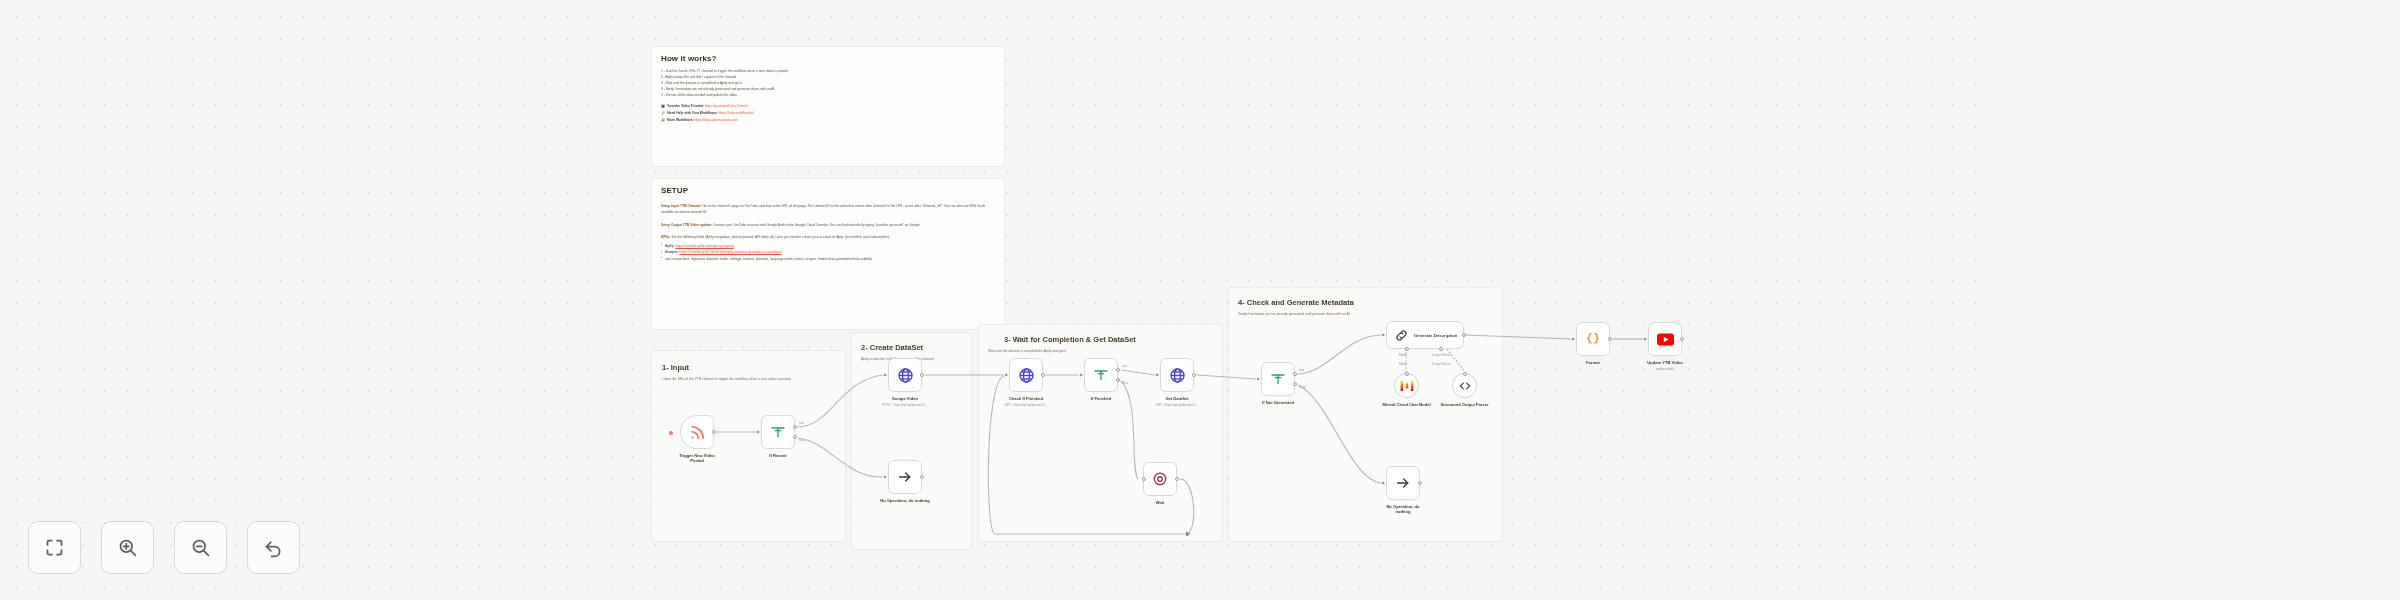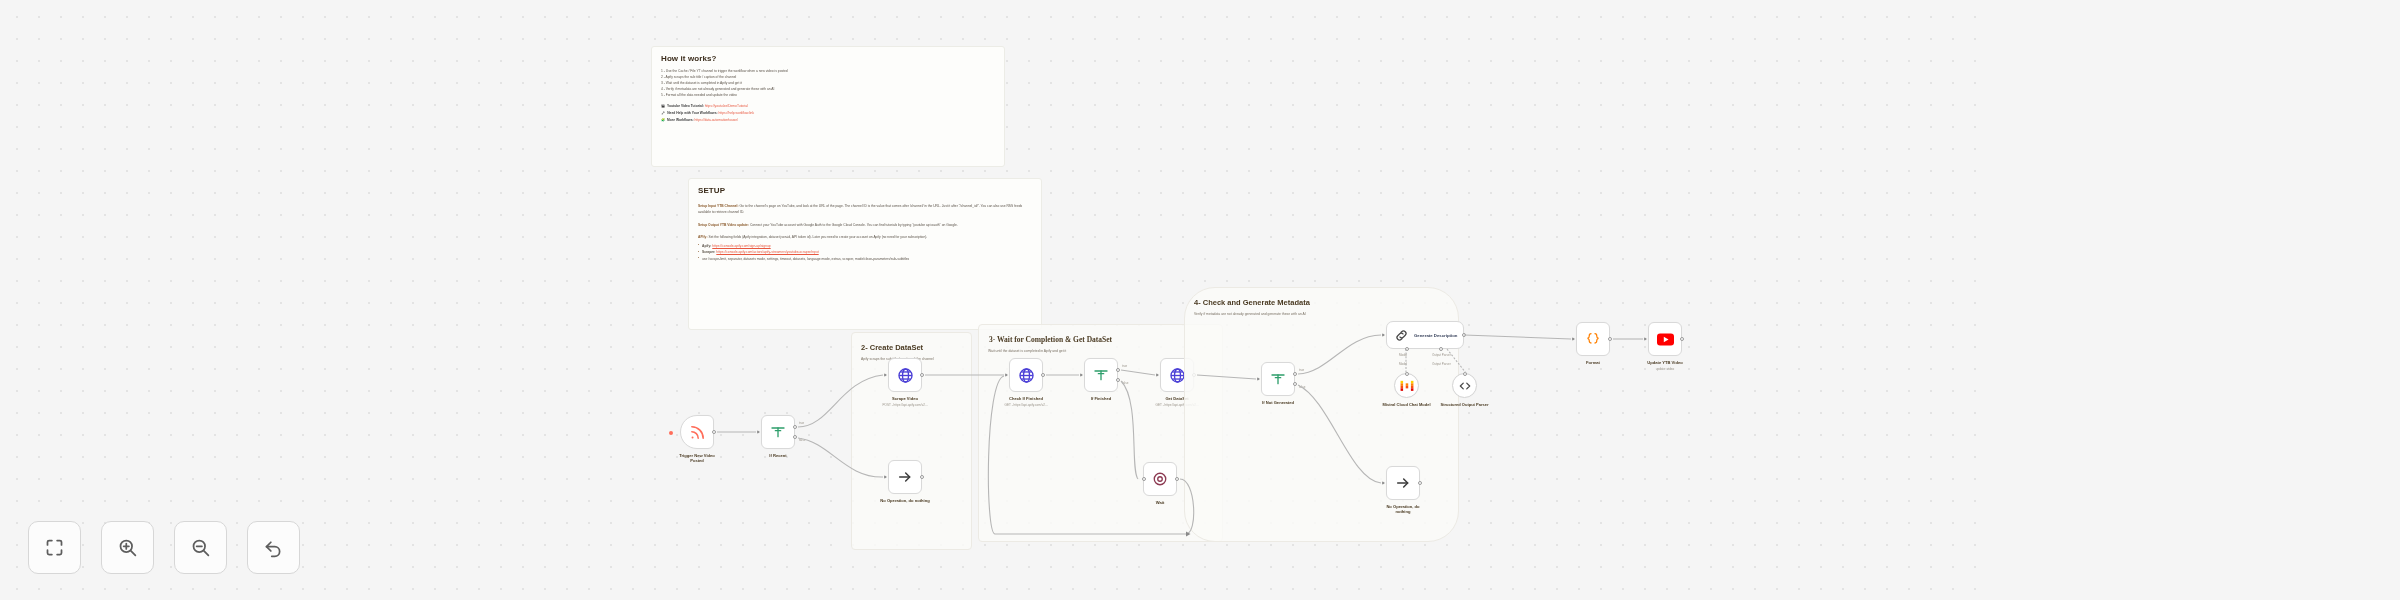--- a/index.html
+++ b/index.html
@@ -226,21 +226,21 @@
         <span class="em">🗝</span><b>Need Help with Your Workflows:</b>
         <a href="#">https://help.workflow.link</a>
       </div>
       <div class="lk">
         <span class="em">🧩</span><b>More Workflows:</b>
         <a href="#">https://data.automationhouse/</a>
       </div>
     </div>
   </div>
 
-  <div class="sticky" style="left:651px; top:178px; width:354px; height:152px;margin-left:37px;">
+  <div class="sticky" style="left:651px; top:178px; width:354px; height:152px;">
     <h2 style="margin-bottom:8px;">SETUP</h2>
     <p class="para">
       <b>Setup Input YTB Channel:</b>
       <span>Go to the channel's page on YouTube, and look at the URL of the page. The channel ID is the value that comes after /channel/ in the URL. Just it after "/channel_id/". You can also use RSS feeds available to retrieve channel ID.</span>
     </p>
     <p class="para">
       <b>Setup Output YTB Video update:</b>
       <span>Connect your YouTube account with Google Auth to the Google Cloud Console. You can find tutorials by typing "youtube api oauth" on Google.</span>
     </p>
     <p class="para" style="margin-bottom:2px;">
@@ -255,20 +255,24 @@
       <li>
         <b>Scraper:</b>
         <a href="#">https://console.apify.com/actors/apify-streamers/youtube-scraper/input</a>
       </li>
       <li>
         <span>use /scrape-limit, separator, datasets mode, settings, timeout, datasets, language mode, extras, scraper, mode/clean-parameters/sub-subtitles</span>
       </li>
     </ul>
   </div>
 
+  <div class="section" style="left:651px; top:350px; width:195px; height:192px;">
+    <div class="s-title" style="left:10px; top:12px;">1- Input</div>
+    <div class="s-sub" style="left:10px; top:26px; width:170px;">Listen the URL of the YTB channel to trigger the workflow when a new video is posted</div>
+  </div>
 
   <div class="node trigger" style="left:680px; top:415px;">
     <div class="start-dot" style="left:-12px; top:15px;"></div>
     <span class="ico">
       <svg width="17" height="17" viewBox="0 0 24 24" fill="none" stroke="#ff6d5a" stroke-width="2.2" stroke-linecap="round">
         <path d="M4 11a9 9 0 0 1 9 9"></path>
           <path d="M4 4a16 16 0 0 1 16 16"></path>
           <circle cx="5" cy="19" r="1.4" fill="#ff6d5a" stroke="none"></circle>
       </svg>
     </span>
@@ -319,21 +323,21 @@
       <svg width="16" height="16" viewBox="0 0 24 24" fill="none" stroke="#3b3b3b" stroke-width="2.2" stroke-linecap="round" stroke-linejoin="round">
         <path d="M4 12h15"></path>
           <path d="M13 6l6 6-6 6"></path>
       </svg>
     </span>
     <div class="port r"></div>
     <div class="lbl">No Operation, do nothing</div>
   </div>
 
   <div class="section" style="left:978px; top:324px; width:245px; height:218px;">
-    <div class="s-title" style="left:10px; top:10px;font-family:Liberation Serif, serif;">3- Wait for Completion &amp; Get DataSet</div>
+    <div class="s-title" style="left:25px; top:10px;">3- Wait for Completion &amp; Get DataSet</div>
     <div class="s-sub" style="left:9px; top:24px; width:220px;">Wait until the dataset is completed in Apify and get it</div>
   </div>
 
   <div class="node" style="left:1009px; top:358px;">
     <div class="port arrow"></div>
     <span class="ico">
       <svg width="17" height="17" viewBox="0 0 24 24" fill="none" stroke="#4b3fd6" stroke-width="1.9">
         <circle cx="12" cy="12" r="9.2"></circle>
           <ellipse cx="12" cy="12" rx="4.2" ry="9.2"></ellipse>
           <path d="M3 12h18"></path>
@@ -383,21 +387,21 @@
     <span class="ico">
       <svg width="16" height="16" viewBox="0 0 24 24" fill="none" stroke="#8c3a52" stroke-width="2">
         <circle cx="12" cy="12" r="8.6"></circle>
           <circle cx="12" cy="12" r="3.4"></circle>
       </svg>
     </span>
     <div class="port r"></div>
     <div class="lbl">Wait</div>
   </div>
 
-  <div class="section" style="left:1184px; top:287px; width:275px; height:255px;border-radius:31px;">
+  <div class="section" style="left:1228px; top:287px; width:275px; height:255px;">
     <div class="s-title" style="left:9px; top:10px;">4- Check and Generate Metadata</div>
     <div class="s-sub" style="left:9px; top:24px; width:250px;">Verify if metadata are not already generated and generate these with an AI</div>
   </div>
 
   <div class="node" style="left:1261px; top:362px;">
     <div class="port arrow"></div>
     <span class="ico">
       <svg width="16" height="16" viewBox="0 0 24 24" fill="none" stroke="#2e9e6b" stroke-width="2" stroke-linecap="round">
         <path d="M3 6h18"></path>
           <path d="M12 6v13"></path>

